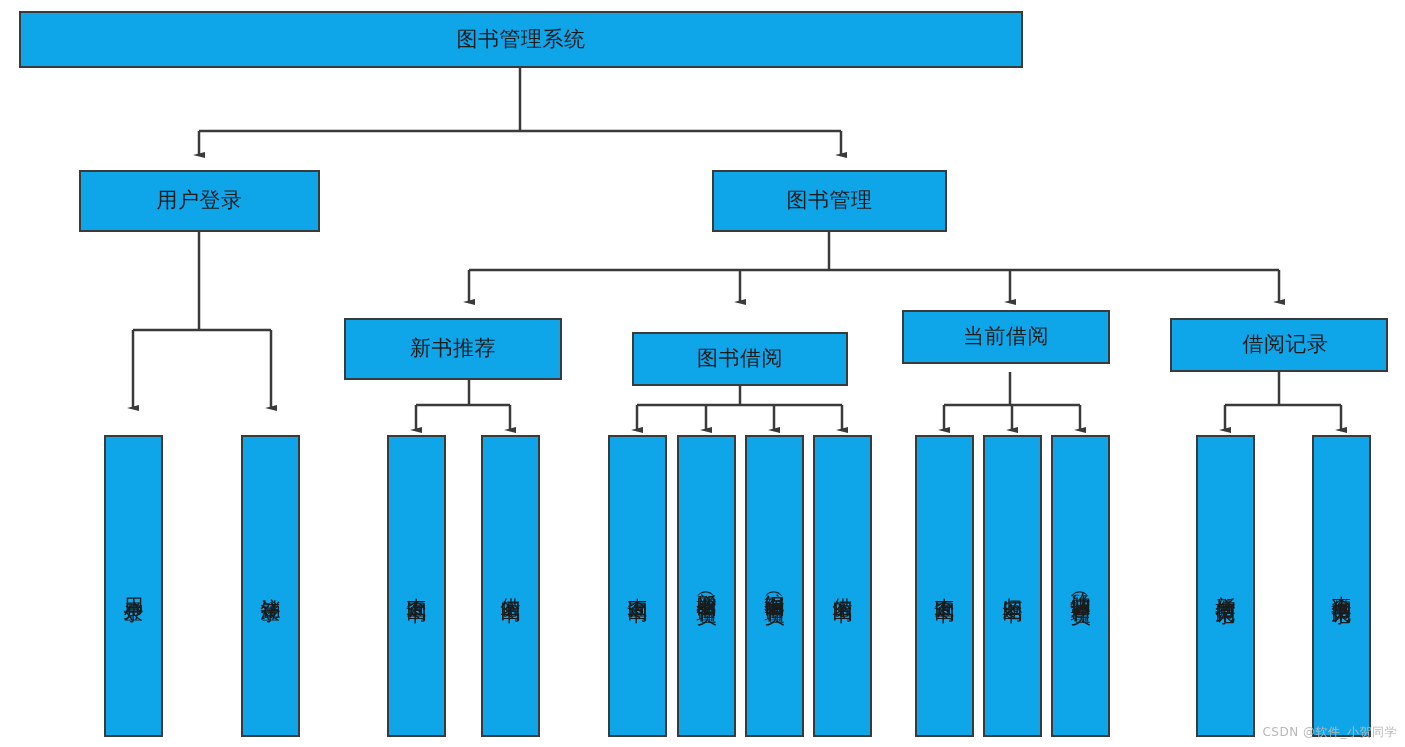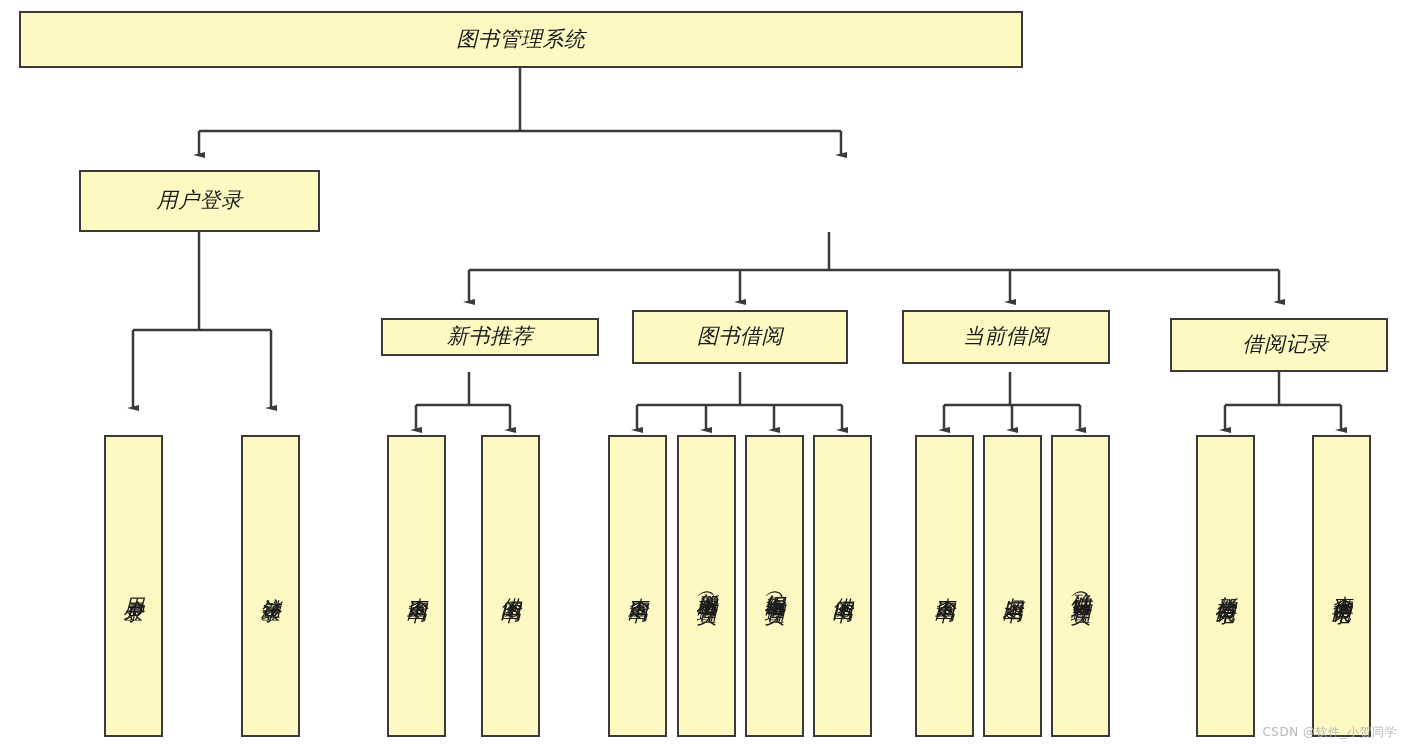--- a/index.html
+++ b/index.html
@@ -26,26 +26,25 @@
     left: 0;
     top: 0;
     width: 1405px;
     height: 747px;
     display: block;
   }
   .node-box {
     position: absolute;
     box-sizing: border-box;
     border: 2px solid #3a3a3a;
-    background: #fef9c3;
+    background: #0ea5e9;
     display: flex;
     align-items: center;
     justify-content: center;
     color: #1b1b1b;
-    font-style: italic;
   }
   .node-h {
     font-size: 21px;
     letter-spacing: 0.5px;
     line-height: 1.1;
     white-space: nowrap;
   }
   .node-v {
     writing-mode: vertical-rl;
     text-orientation: upright;
@@ -126,25 +125,28 @@
     </g>
   </svg>
 
   <div class="node-box node-h" style="left:19px; top:11px; width:1004px; height:57px;">
     <span>图书管理系统</span>
   </div>
 
   <div class="node-box node-h" style="left:79px; top:170px; width:241px; height:62px;">
     <span>用户登录</span>
   </div>
-
-  <div class="node-box node-h" style="left:381px; top:318px; width:218px; height:38px;text-align:center;">
+  <div class="node-box node-h" style="left:712px; top:170px; width:235px; height:62px;">
+    <span>图书管理</span>
+  </div>
+
+  <div class="node-box node-h" style="left:344px; top:318px; width:218px; height:62px;text-align:center;">
     <span>新书推荐</span>
   </div>
-  <div class="node-box node-h" style="left:632px; top:310px; width:216px; height:54px;">
+  <div class="node-box node-h" style="left:632px; top:332px; width:216px; height:54px;">
     <span>图书借阅</span>
   </div>
   <div class="node-box node-h" style="left:902px; top:310px; width:208px; height:54px;">
     <span>当前借阅</span>
   </div>
   <div class="node-box node-h" style="left:1170px; top:318px; width:218px; height:54px;padding-left:13px;">
     <span>借阅记录</span>
   </div>
 
   <div class="node-box node-v" style="left:104px; top:435px; width:59px; height:302px;">

